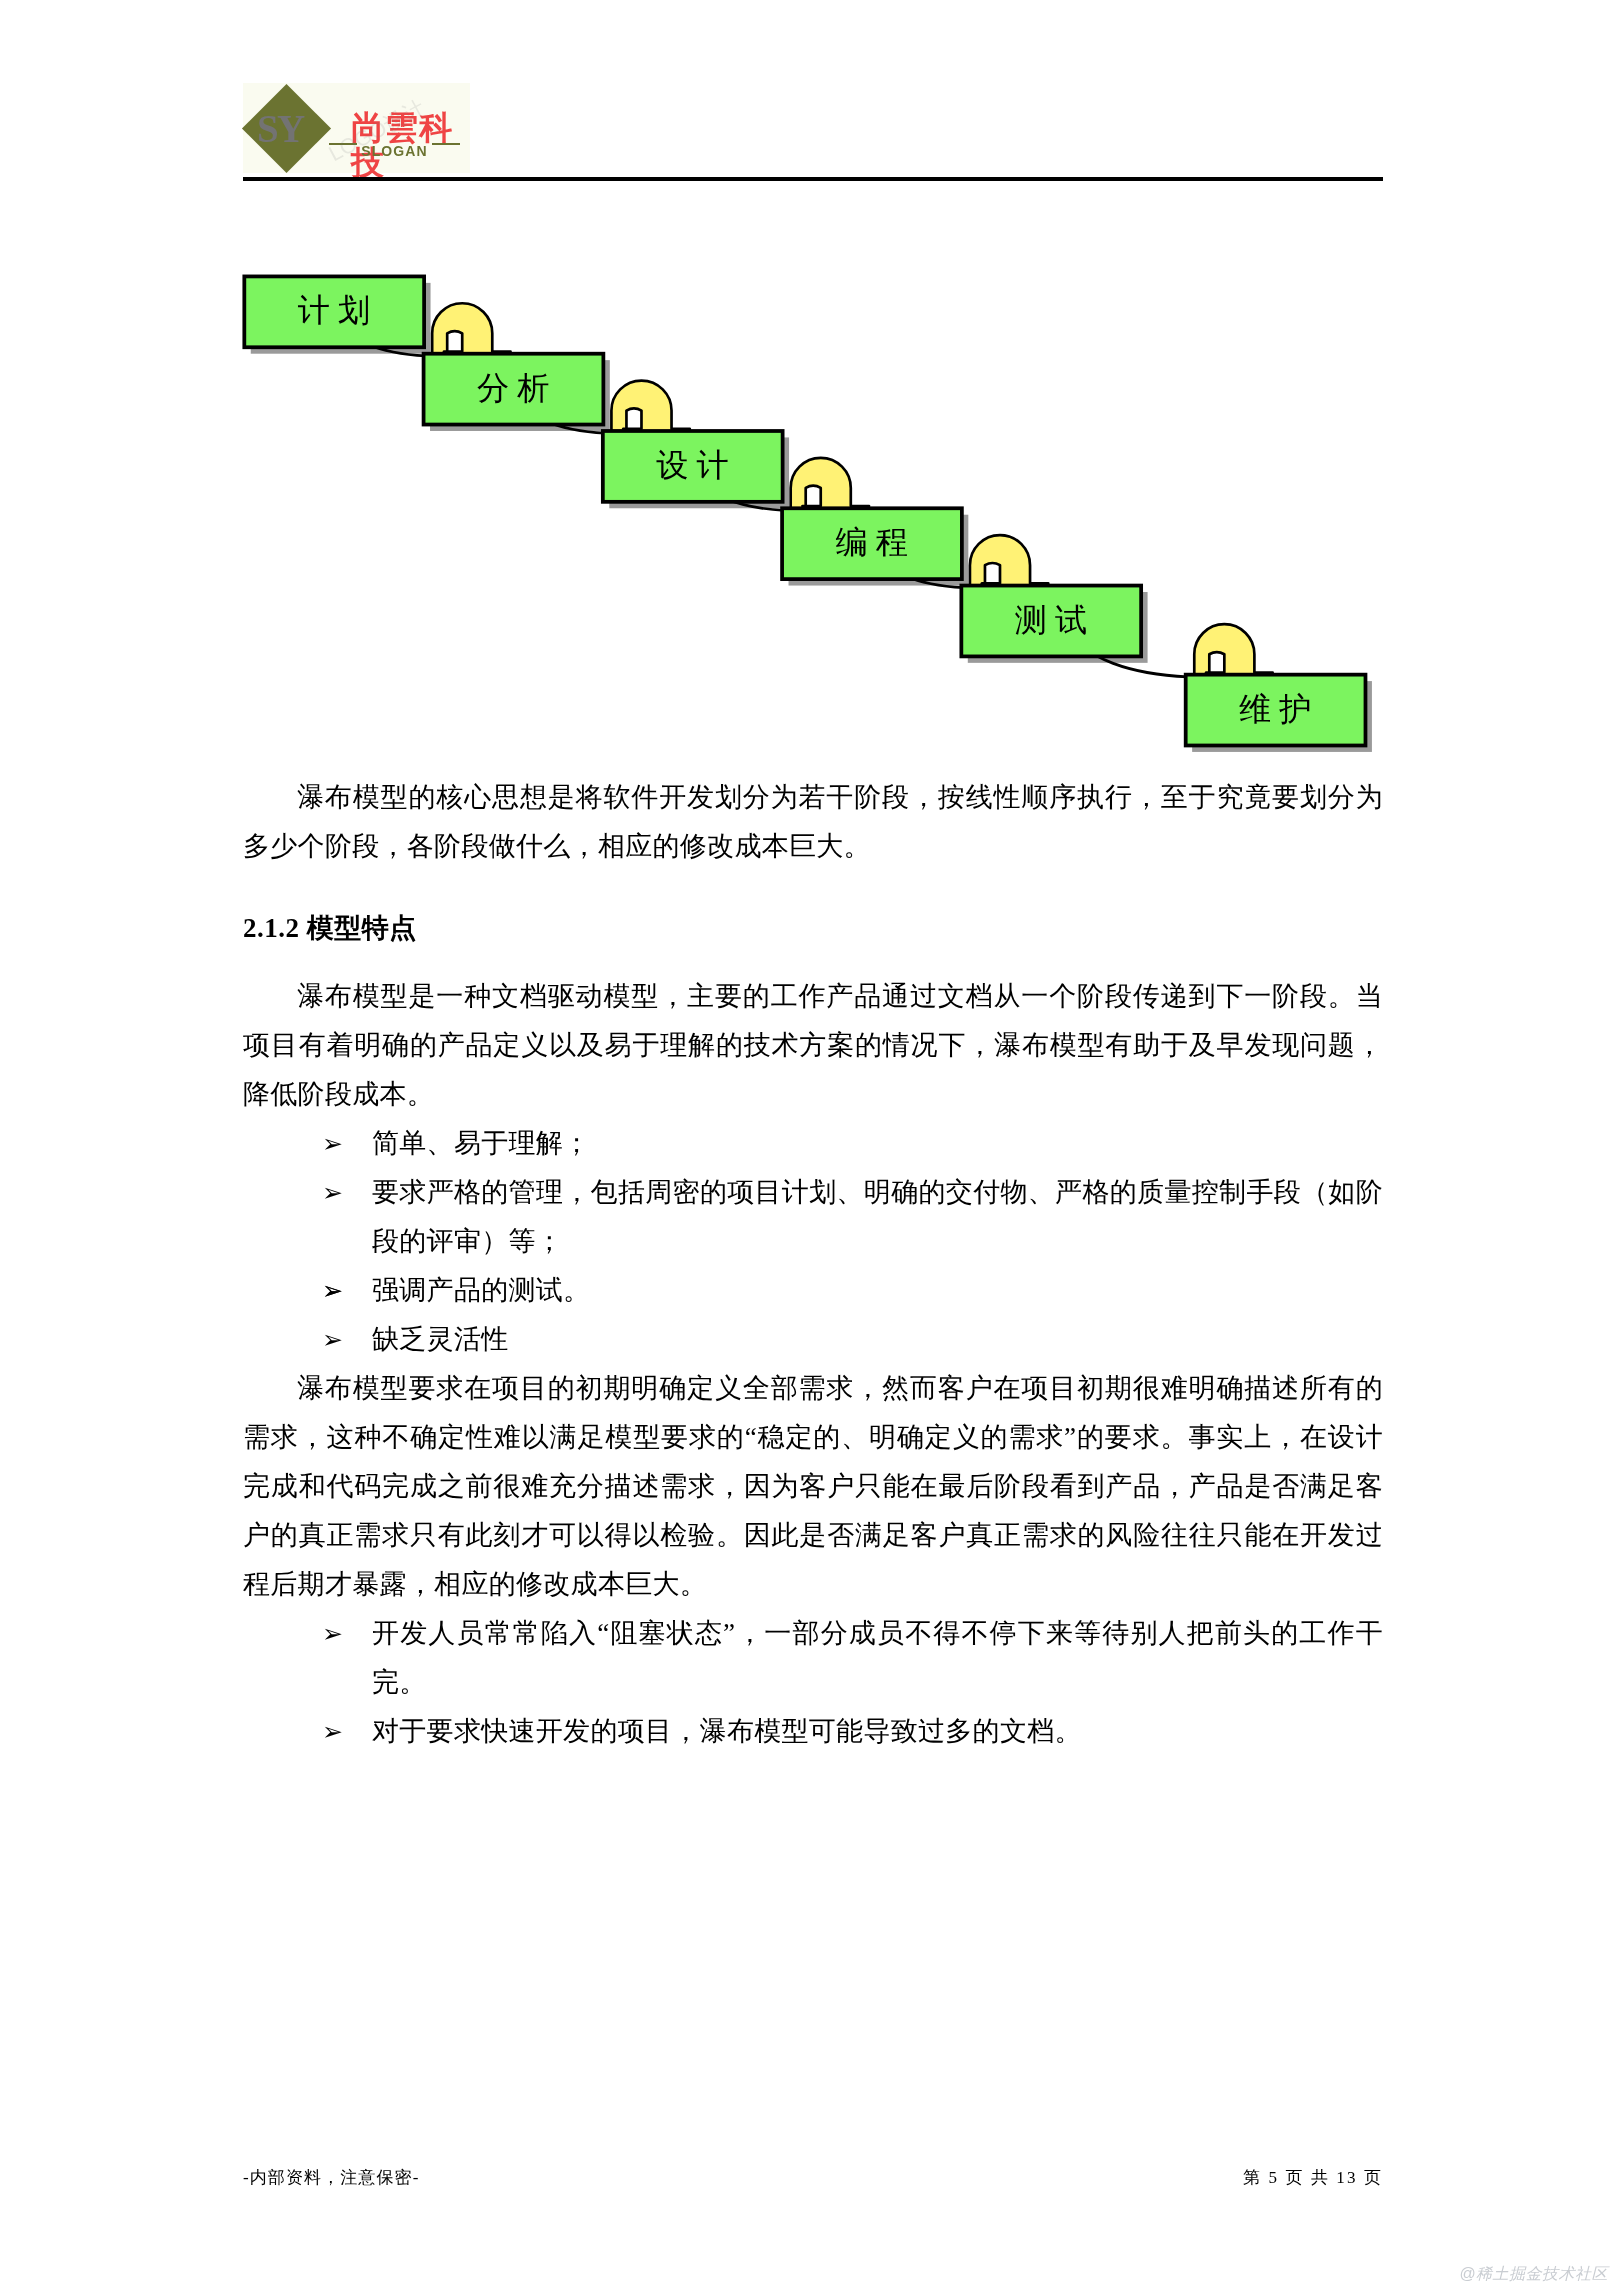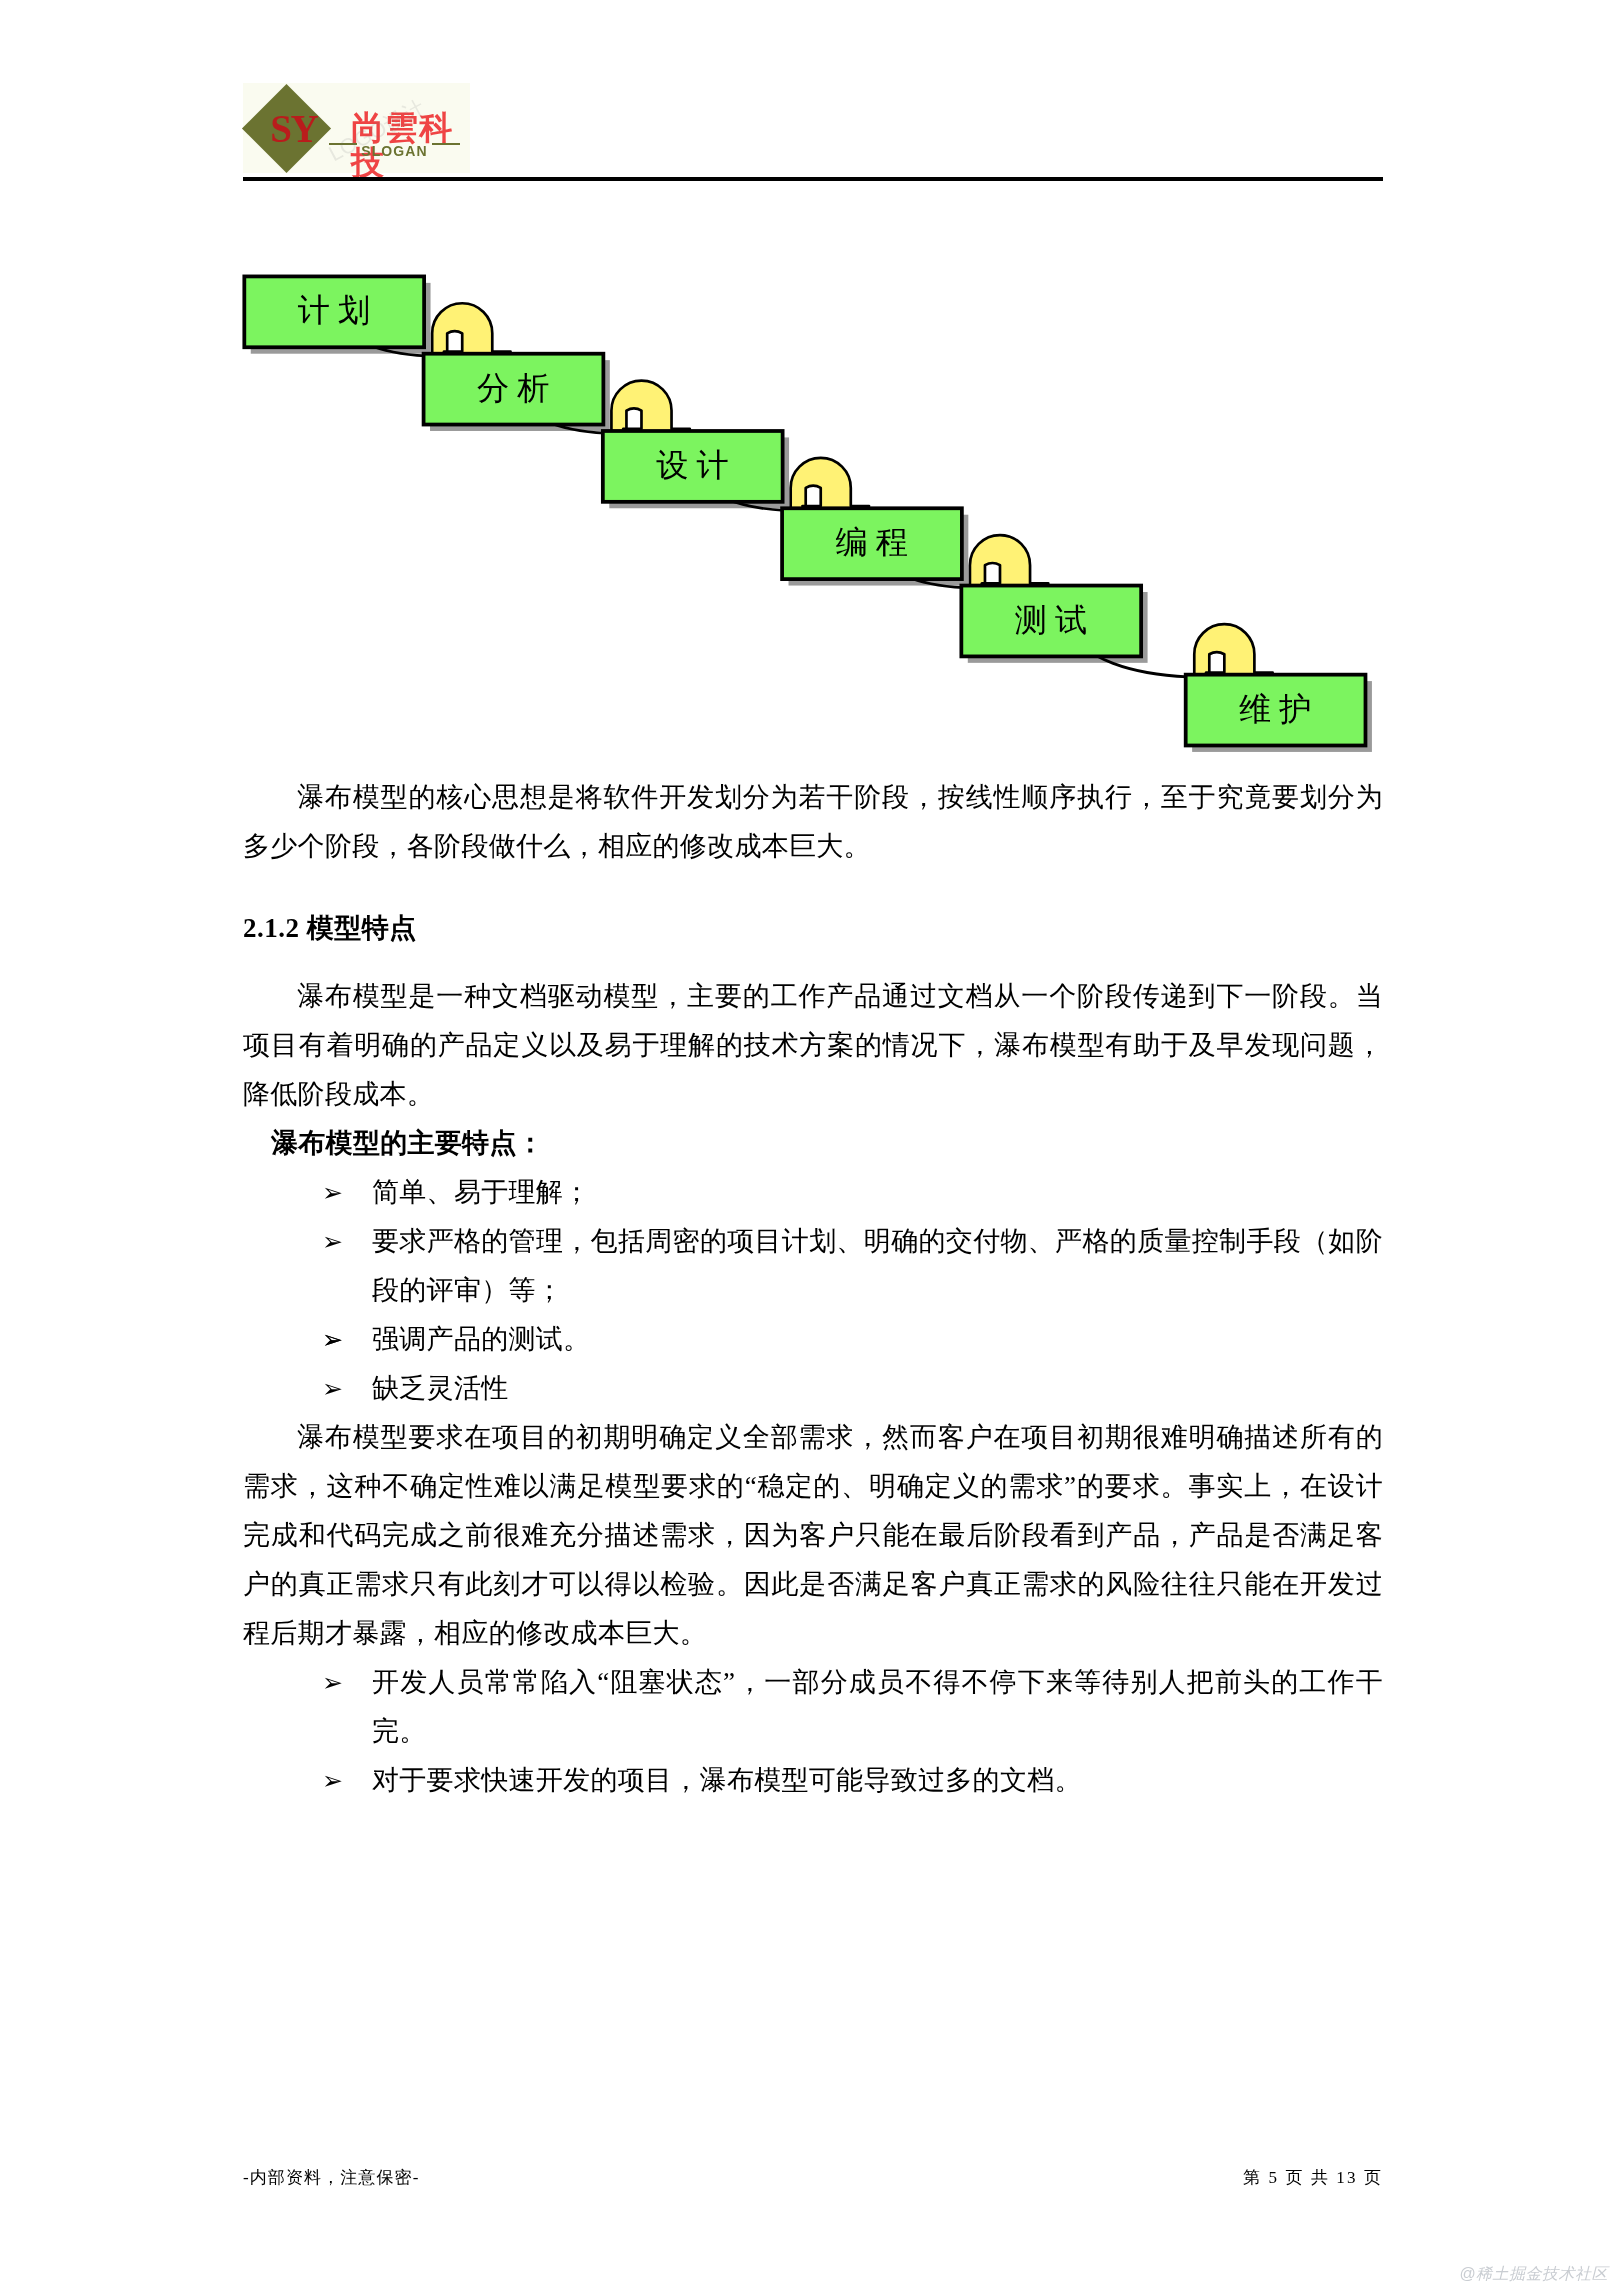--- a/index.html
+++ b/index.html
@@ -46,22 +46,22 @@
     background: #6b7331;
     transform: rotate(45deg);
   }
   .logo-sy {
     position: absolute;
     left: 14px;
     top: 25px;
     width: 60px;
     height: 41px;
     line-height: 41px;
-    text-align: right;
-    color: #b91c1c;
+    text-align: left;
+    color: #737373;
     font-family: "Liberation Serif", "DejaVu Serif", serif;
     font-weight: bold;
     font-size: 39px;
     letter-spacing: -1.6px;
   }
   .logo-cn {
     position: absolute;
     left: 84px;
     top: 27px;
     font-family: "Liberation Sans", "DejaVu Sans", sans-serif;
@@ -302,21 +302,20 @@
     <p class="para">瀑布模型的核心思想是将软件开发划分为若干阶段，按线性顺序执行，至于究竟要划分为多少个阶段，各阶段做什么，相应的修改成本巨大。</p>
 
     <div class="spacer-md"></div>
 
     <h2 class="heading">2.1.2  模型特点</h2>
 
     <div class="spacer-sm"></div>
 
     <p class="para">瀑布模型是一种文档驱动模型，主要的工作产品通过文档从一个阶段传递到下一阶段。当项目有着明确的产品定义以及易于理解的技术方案的情况下，瀑布模型有助于及早发现问题，降低阶段成本。</p>
 
-    <p class="subhead">瀑布模型的主要特点：</p>
 
     <ul class="bullets">
       <li>
         <span class="marker">➢</span>
         <span>简单、易于理解；</span>
       </li>
       <li>
         <span class="marker">➢</span>
         <span>要求严格的管理，包括周密的项目计划、明确的交付物、严格的质量控制手段（如阶段的评审）等；</span>
       </li>

